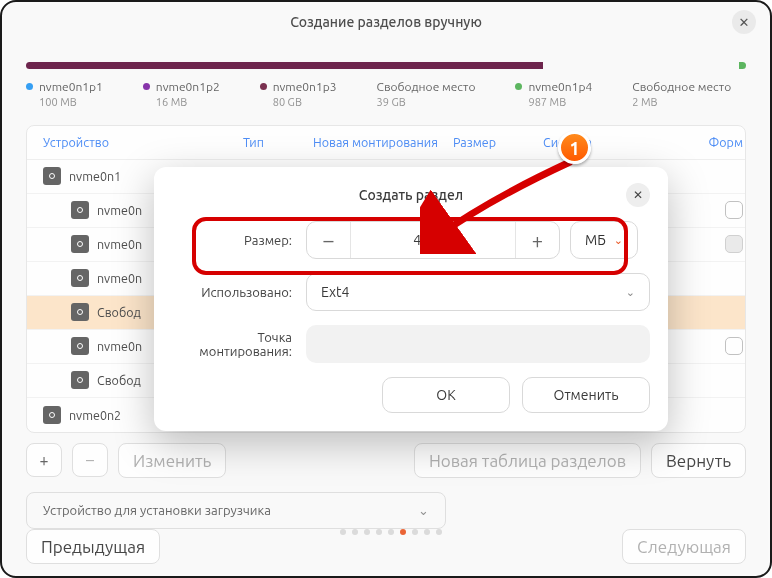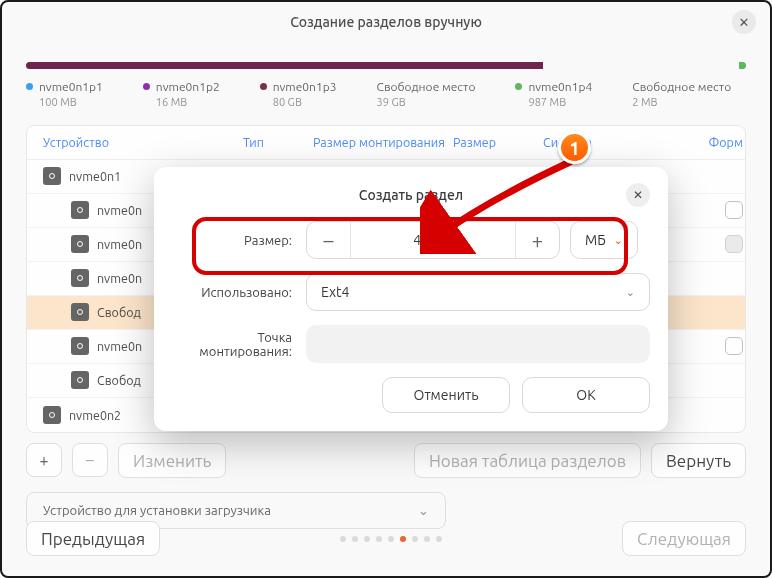--- a/index.html
+++ b/index.html
@@ -14,21 +14,21 @@
     box-sizing: border-box;
     overflow: hidden;
     position: relative;
   }
   *, *:before, *:after { box-sizing: inherit; }
 
   .window {
     position: absolute;
     left: 0; top: 0; width: 772px; height: 578px;
     border: 2px solid #1a1a1a;
-    border-radius: 8px;
+    border-radius: 16px;
     background: #fafafa;
     overflow: hidden;
   }
 
   .header {
     height: 40px;
     display: flex;
     align-items: center;
     justify-content: center;
     font-size: 14px;
@@ -157,22 +157,22 @@
     border: 1px solid #ddd;
     border-radius: 8px;
     padding: 10px 16px;
     width: 420px;
     justify-content: space-between;
     color: #555;
   }
 
   .footer {
     position: absolute;
-    bottom: 20px; left: 24px; right: 24px;
-    display: flex; align-items: center;
+    bottom: 12px; left: 24px; right: 24px;
+    display: flex; align-items: flex-start;
   }
   .step-dots {
     flex: 1;
     display: flex;
     justify-content: center;
     gap: 6px;
   }
   .sd { width: 6px; height: 6px; border-radius: 50%; background: #d8d8d8; }
   .sd.active { background: #e95420; }
 
@@ -382,21 +382,21 @@
           </span>
         <span class="sub" style="padding-left:0">2 MB</span>
       </div>
     </div>
   </div>
 
   <div class="table-area">
     <div class="table-header">
       <span>Устройство</span>
       <span>Тип</span>
-      <span>Размер монтирования</span>
+      <span>Новая монтирования</span>
       <span>Размер</span>
       <span>Система</span>
       <span style="justify-self:end">Форм</span>
     </div>
 
     <div class="row">
       <span class="name">
           <span class="disk-icon"></span>
           <span>nvme0n1</span>
         </span>
@@ -549,22 +549,22 @@
     </div>
 
     <div class="fieldrow">
       <span class="label">Точка монтирования:</span>
       <div class="ctrl">
         <div class="textbox-disabled"></div>
       </div>
     </div>
 
     <div class="dialog-footer">
+      <span class="dbtn">OK</span>
       <span class="dbtn">Отменить</span>
-      <span class="dbtn">OK</span>
     </div>
   </div>
 
   <div class="hl-box"></div>
   <div class="call-badge">1</div>
   <svg class="arrow-svg" viewBox="0 0 160 100">
     <defs>
       <marker id="ah" markerWidth="14" markerHeight="12" refX="3" refY="6" orient="auto">
         <path d="M0,0 L14,6 L0,12 Z" fill="#d60000"></path>
       </marker>

